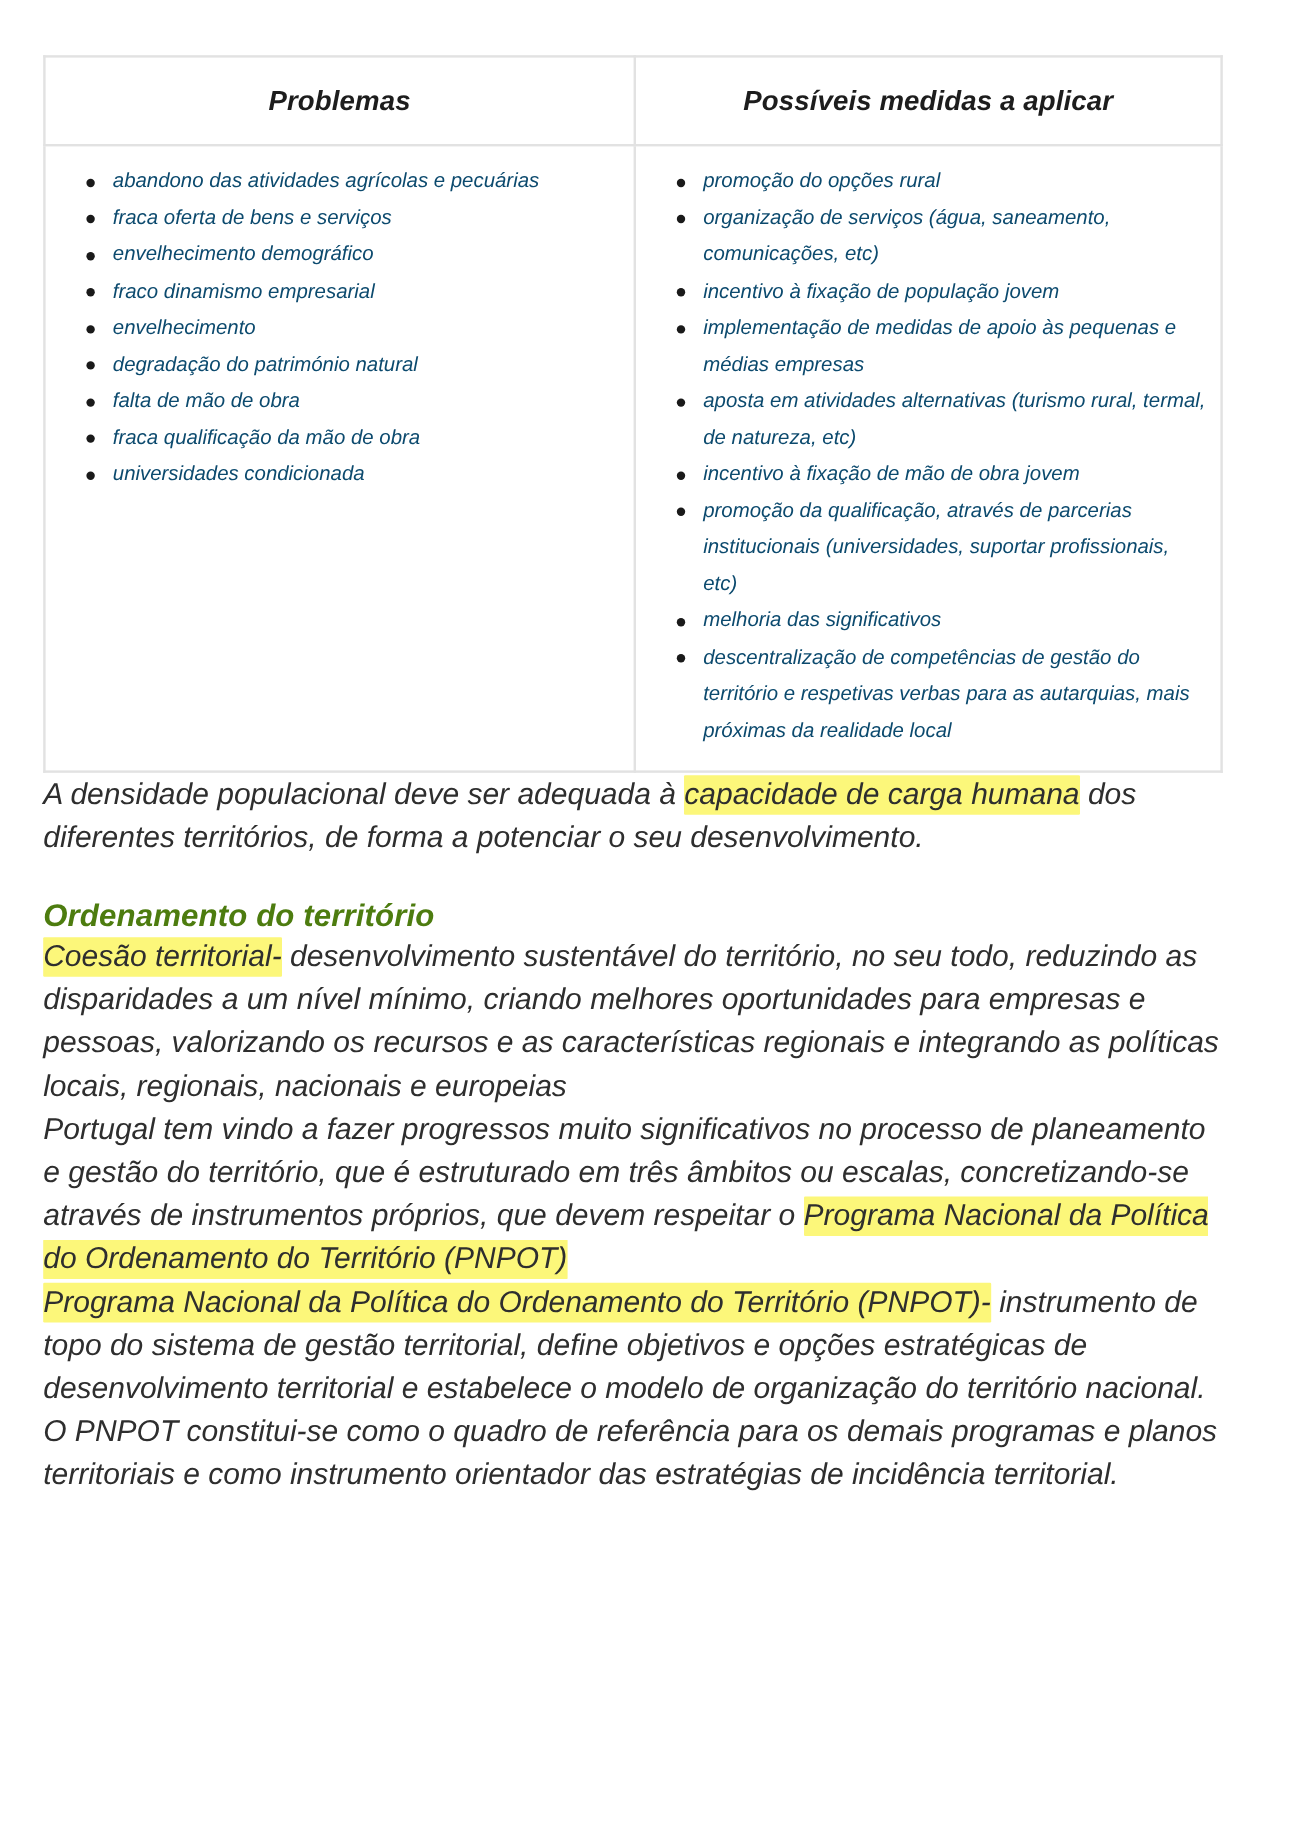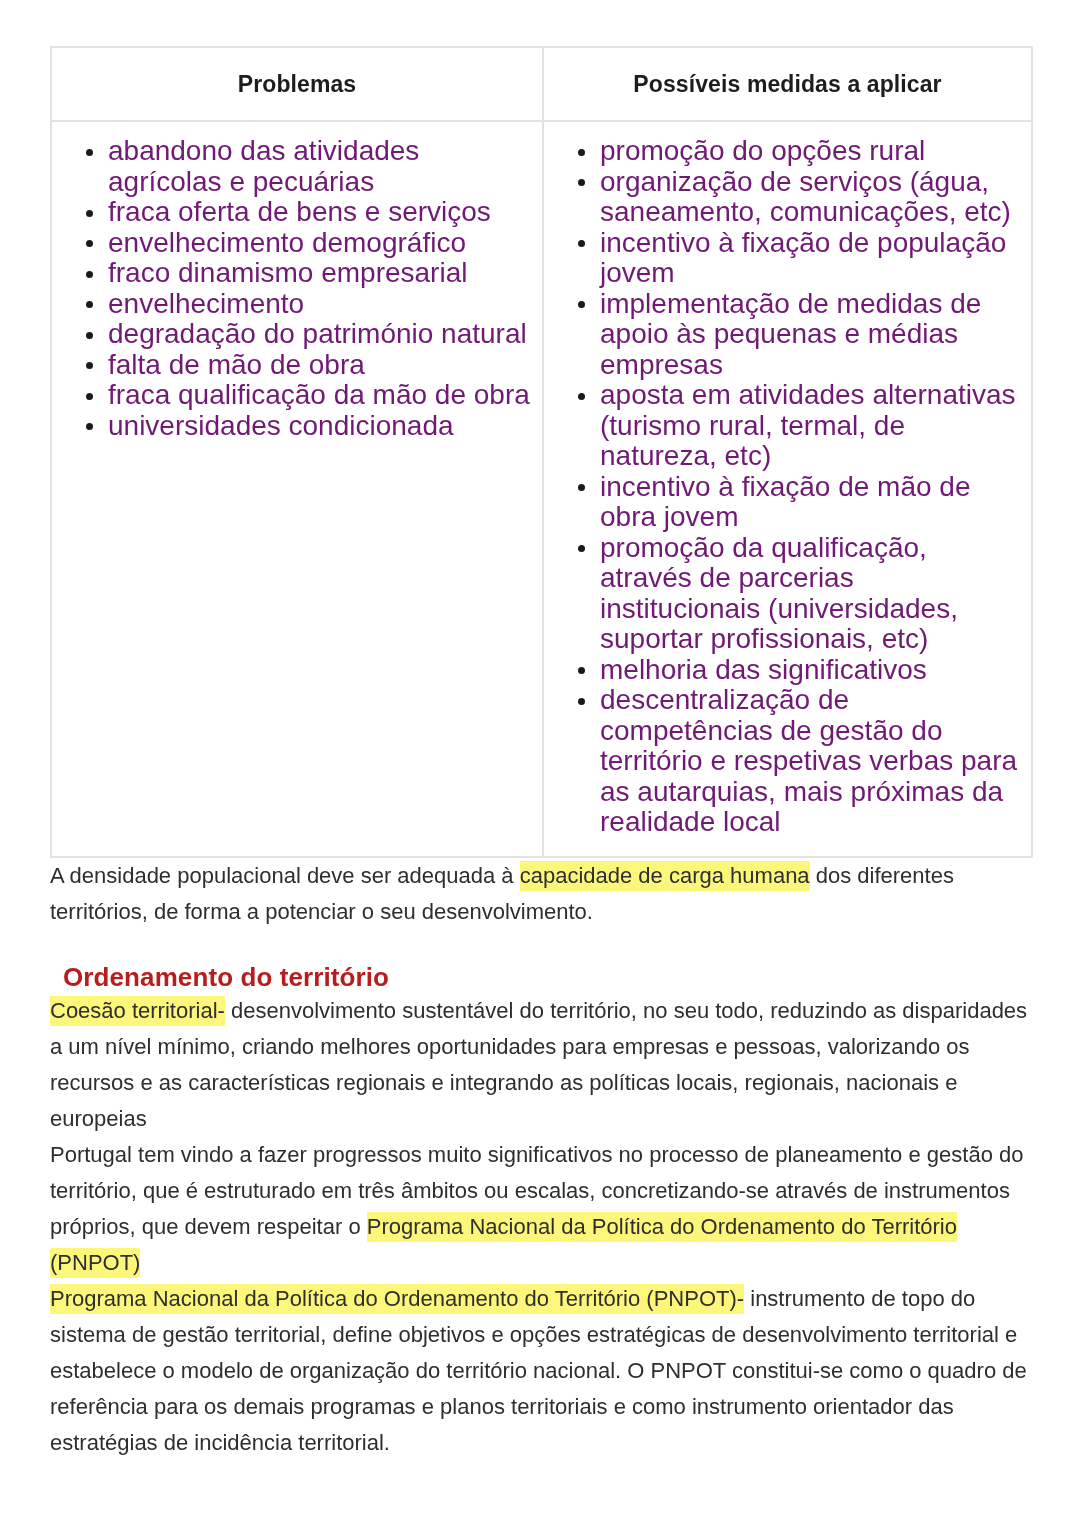--- a/index.html
+++ b/index.html
@@ -13,21 +13,22 @@
     height: 1526px;
     font-family: "Liberation Sans", "DejaVu Sans", sans-serif;
     color: #2e2e2e;
     -webkit-font-smoothing: antialiased;
   }
   .page {
     position: relative;
     width: 1080px;
     height: 1108px;
     box-sizing: border-box;
-    padding: 46px 46px 0 50px;
+    padding: 46px 46px 0 36px;
+    font-style: italic;
   }
 
   
   .tbl {
     width: 981px;
     border-collapse: collapse;
     table-layout: fixed;
     margin: 0 0 0 0;
     border: 2px solid #e2e2e2;
   }
@@ -49,53 +50,53 @@
     vertical-align: top;
     padding: 14px 12px 18px 12px;
   }
   .tbl ul {
     margin: 0;
     padding: 0 0 0 44px;
     list-style: none;
   }
   .tbl li {
     position: relative;
-    font-size: 28px;
+    font-size: 17px;
     line-height: 30.5px;
-    color: #701a75;
+    color: #0c4a6e;
     margin: 0;
     padding: 0;
   }
   .tbl li::before {
     content: "";
     position: absolute;
     left: -22px;
     top: 12.5px;
     width: 7px;
     height: 7px;
     border-radius: 50%;
     background: #1a1a1a;
   }
 
   
   p.para {
-    font-size: 22px;
+    font-size: 25px;
     line-height: 36px;
     color: #2e2e2e;
     margin: 0;
     max-width: 985px;
   }
   .gap-after-table { margin-top: 17px; }
   .gap { margin-top: 23px; }
 
   h2.heading {
     font-size: 26px;
     font-weight: bold;
-    color: #b91c1c;
-    margin: 32px 0 0 13px;
+    color: #4d7c0f;
+    margin: 32px 0 0 0;
     letter-spacing: 0.1px;
   }
 
   mark.hl {
     background: #fcf77a;
     color: #2e2e2e;
     padding: 2px 0 3px 0;
     border-radius: 1px;
     box-decoration-break: clone;
     -webkit-box-decoration-break: clone;

